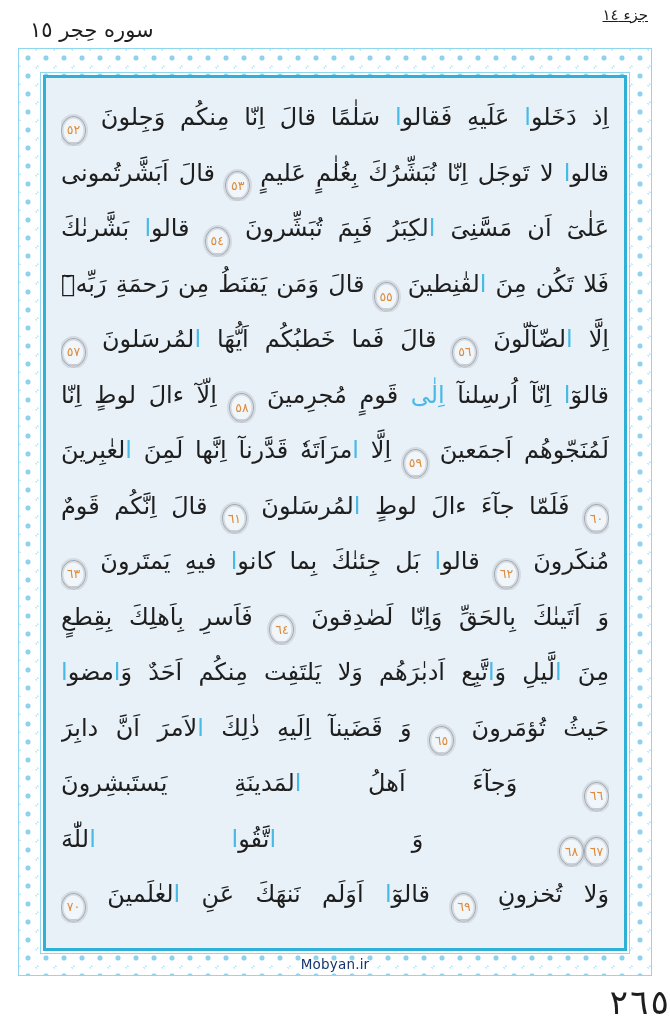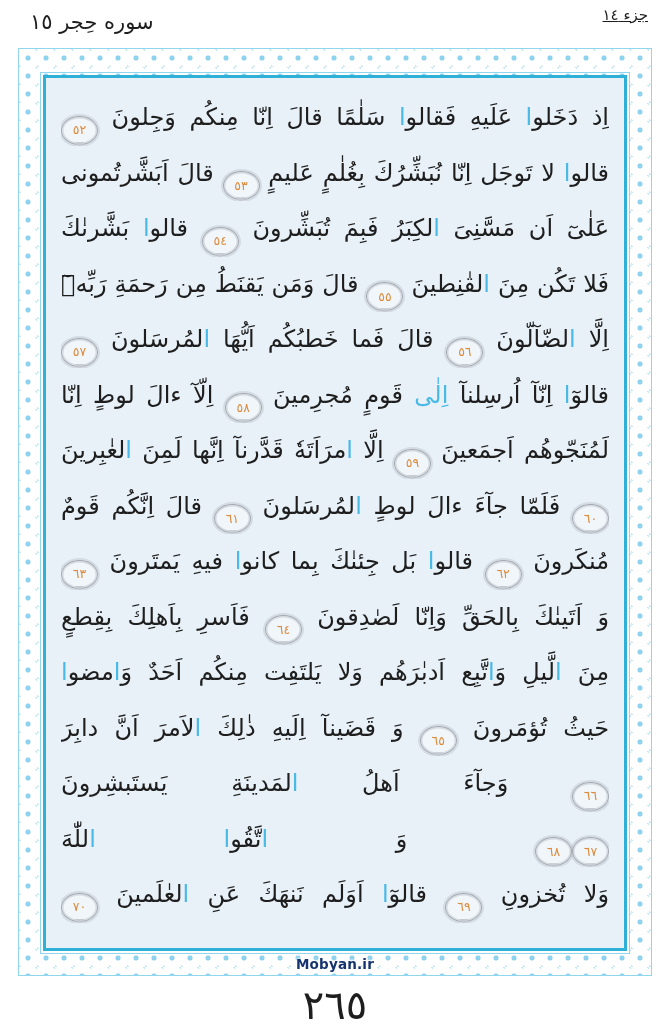--- a/index.html
+++ b/index.html
@@ -24,21 +24,21 @@
     overflow:hidden;
   }
   .page{position:absolute;inset:0;}
 
   
   .header{position:absolute;top:6px;left:0;right:0;height:40px;}
   .header .juz{
     position:absolute;right:22px;top:0;font-size:15px;direction:rtl;text-decoration:underline;
   }
   .header .surah{
-    position:absolute;left:30px;top:4px;font-size:21px;direction:rtl;
+    position:absolute;left:30px;top:12px;font-size:21px;direction:rtl;
   }
 
   
   .frame{
     position:absolute;left:18px;top:48px;width:634px;height:928px;
     border:1px solid var(--frame-light);
     background-color:#ffffff;
     background-image:
       radial-gradient(circle 2.5px at 9px 9px,  var(--band-flower) 97%, transparent),
       radial-gradient(circle 1.8px at 0px 18px, var(--band-flower-light) 97%, transparent),
@@ -61,51 +61,51 @@
   .lines{direction:rtl;}
   .line{
     height:55.5px;line-height:55px;
     font-size:24px;
     text-align:justify;text-align-last:justify;
     white-space:normal;overflow:hidden;
   }
   .line .taj{color:var(--taj-blue);}
   .medallion{
     display:inline-flex;align-items:center;justify-content:center;
-    width:37px;height:29px;border-radius:50%;
+    width:25px;height:29px;border-radius:50%;
     border:1px solid var(--medallion-ring);
     box-shadow:0 0 0 2px rgba(164,170,178,.30), inset 0 0 0 1.5px rgba(164,170,178,.35);
     vertical-align:-9px;
     position:relative;
     background:rgba(255,255,255,.35);
   }
   .medallion::after{
     content:"";position:absolute;bottom:-4px;left:50%;
     width:10px;height:6px;transform:translateX(-50%);
     background:#c6cbd2;
     clip-path:polygon(0 0,50% 100%,100% 0);
   }
   .medallion .num{
     font-size:12.5px;line-height:1;color:var(--verse-orange);
     text-align:center;text-align-last:center;direction:rtl;
   }
 
   
   .watermark{
     position:absolute;bottom:3px;left:50%;transform:translateX(-50%);
-    font-size:13.5px;font-weight:bold;color:var(--wm-color);
+    font-size:13.5px;font-weight:normal;color:var(--wm-color);
     text-shadow:0 0 3px #ffffff,0 0 3px #ffffff;
     letter-spacing:.2px;
     margin-top:36px;
   }
 
   
   .page-number{
     position:absolute;left:0;right:0;bottom:8px;height:40px;
-    text-align:center;font-size:40px;direction:rtl;
+    font-size:34px;direction:rtl;font-family:Liberation Mono, monospace;
   }
 </style>
 </head>
 <body>
 
 <div class="page">
 
   <div class="header">
     <span class="juz">جزء ١٤</span>
     <span class="surah">سوره حِجر ١٥</span>

